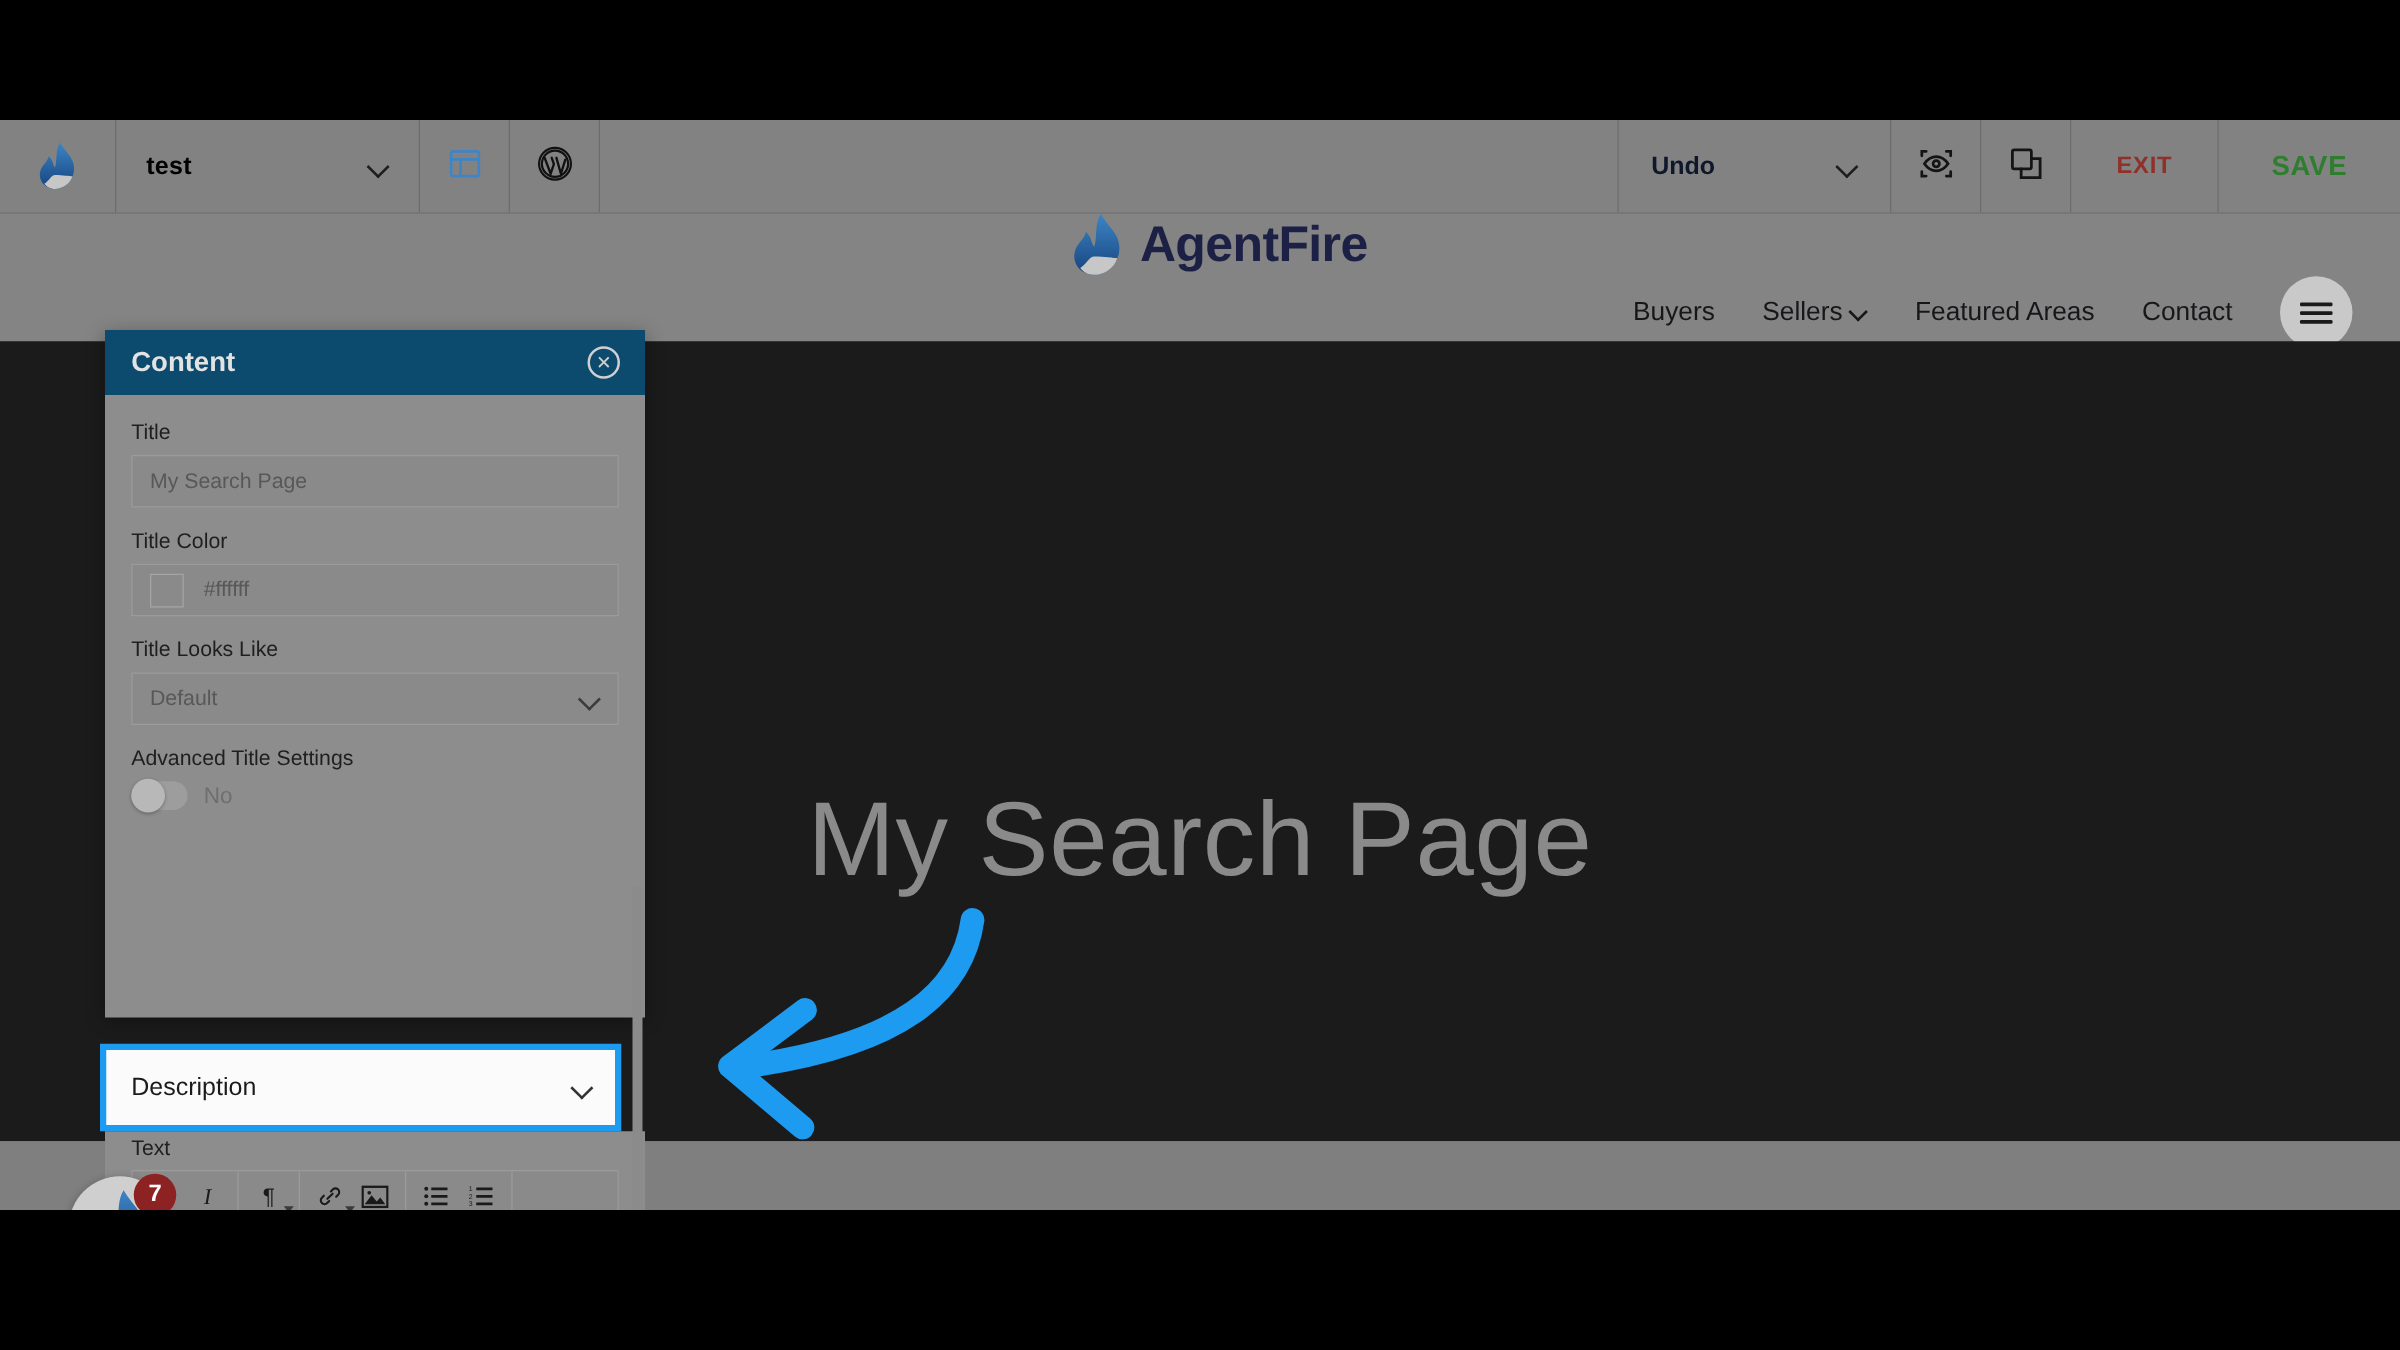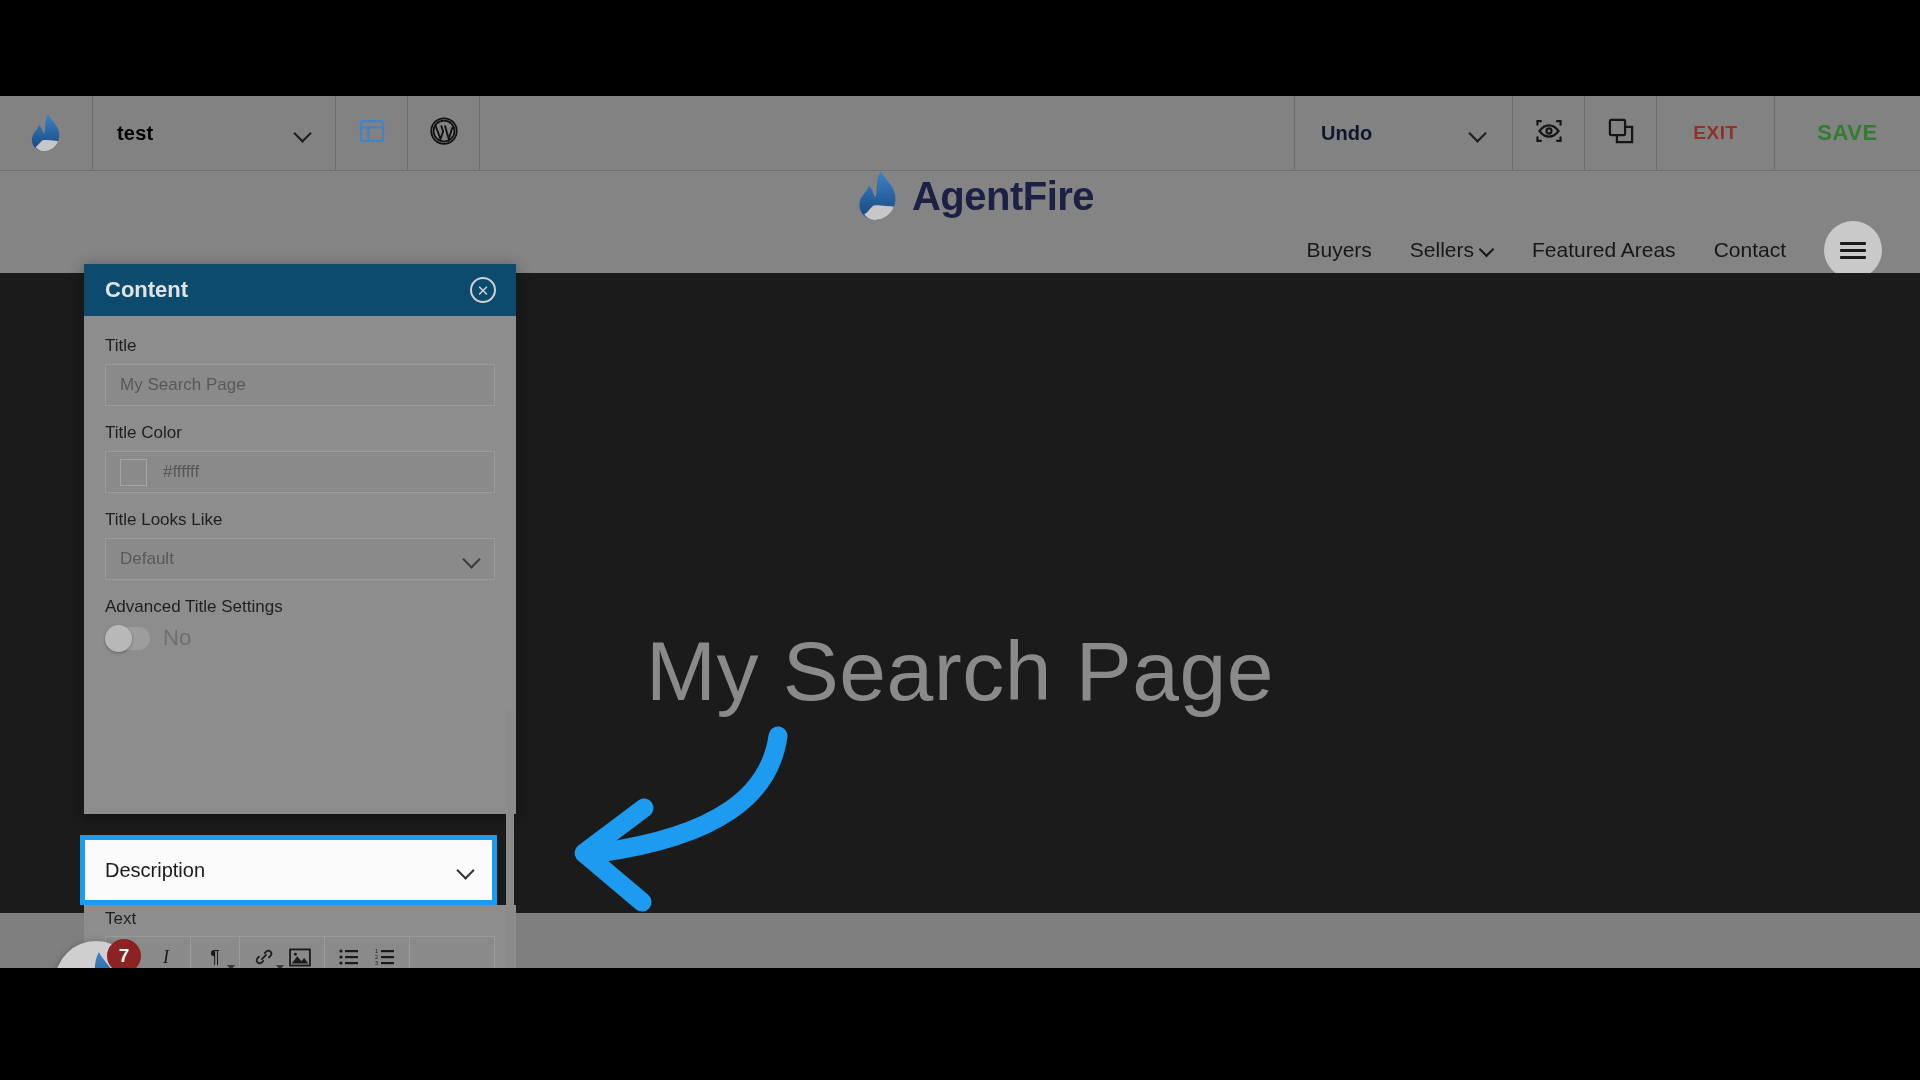--- a/index.html
+++ b/index.html
@@ -152,21 +152,21 @@
   }
   .toggle-row { display: flex; align-items: center; gap: 13px; }
   .toggle {
     width: 45px; height: 23px; border-radius: 12px; background: #9d9d9d;
     position: relative;
   }
   .toggle-knob {
     position: absolute; left: 0; top: -2px; width: 27px; height: 27px;
     border-radius: 50%; background: #b8b8b8; box-shadow: 0 1px 3px rgba(0,0,0,.3);
   }
-  .toggle-val { font-size: 22px; color: #6f6f6f; }
+  .toggle-val { font-size: 18px; color: #6f6f6f; }
 
   
   .hl-wrap {
     position: absolute; left: 80px; top: 739px; width: 417px; height: 70px;
     background: #1c9bf0; z-index: 60; padding: 5px;
   }
   .hl-inner {
     width: 100%; height: 100%; background: #fbfbfb;
     display: flex; align-items: center; justify-content: space-between;
     padding: 0 18px 0 20px;

